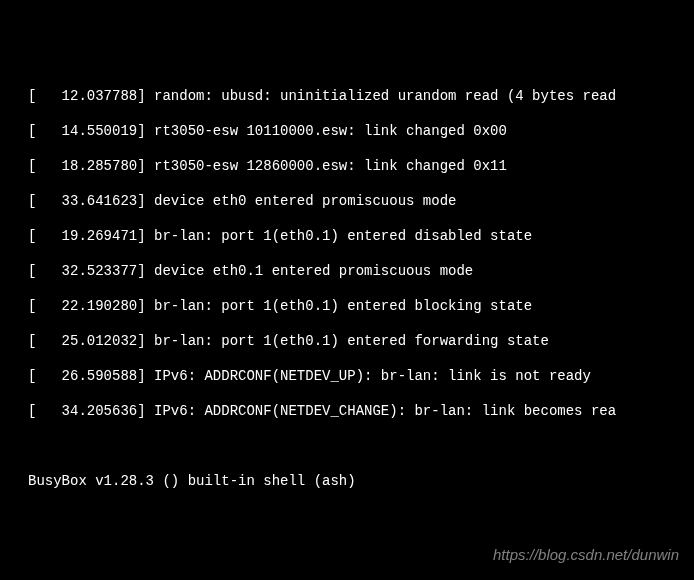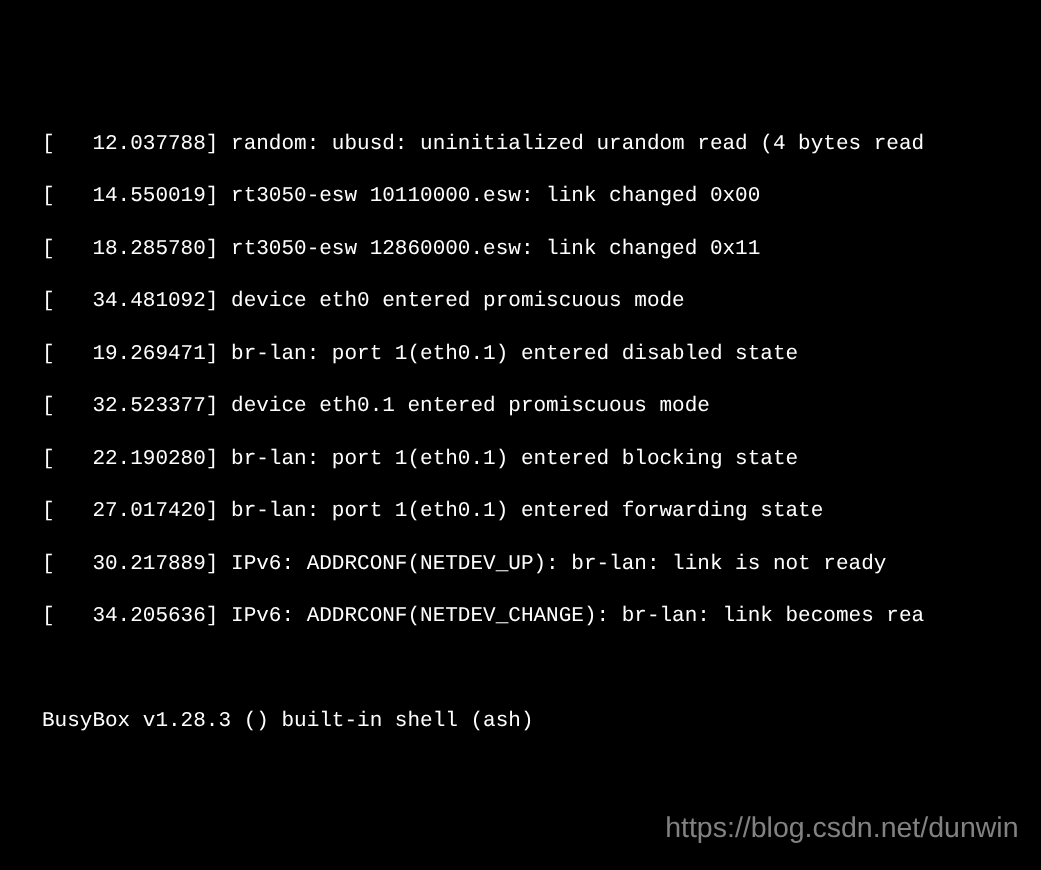--- a/index.html
+++ b/index.html
@@ -25,39 +25,40 @@
     .line {
       white-space: pre;
       margin-left: 28px;
     }
     .watermark {
       position: absolute;
       bottom: 15px;
       right: 15px;
       color: #999;
       font-family: Arial, sans-serif;
-      font-size: 19px;
+      font-size: 15px;
       opacity: 0.85;
+      font-style: italic;
     }
   </style>
 </head>
 <body>
 
 
 
 <div class="terminal">
 <div class="line">[   12.037788] random: ubusd: uninitialized urandom read (4 bytes read</div>
 <div class="line">[   14.550019] rt3050-esw 10110000.esw: link changed 0x00</div>
 <div class="line">[   18.285780] rt3050-esw 12860000.esw: link changed 0x11</div>
-<div class="line">[   34.481092] device eth0 entered promiscuous mode</div>
+<div class="line">[   33.641623] device eth0 entered promiscuous mode</div>
 <div class="line">[   19.269471] br-lan: port 1(eth0.1) entered disabled state</div>
 <div class="line">[   32.523377] device eth0.1 entered promiscuous mode</div>
 <div class="line">[   22.190280] br-lan: port 1(eth0.1) entered blocking state</div>
-<div class="line">[   27.017420] br-lan: port 1(eth0.1) entered forwarding state</div>
-<div class="line">[   30.217889] IPv6: ADDRCONF(NETDEV_UP): br-lan: link is not ready</div>
+<div class="line">[   25.012032] br-lan: port 1(eth0.1) entered forwarding state</div>
+<div class="line">[   26.590588] IPv6: ADDRCONF(NETDEV_UP): br-lan: link is not ready</div>
 <div class="line">[   34.205636] IPv6: ADDRCONF(NETDEV_CHANGE): br-lan: link becomes rea</div>
 <div class="line"></div>
 <div class="line"></div>
 <div class="line">BusyBox v1.28.3 () built-in shell (ash)</div>
 <div class="line"></div>
 
 
 
 
 

